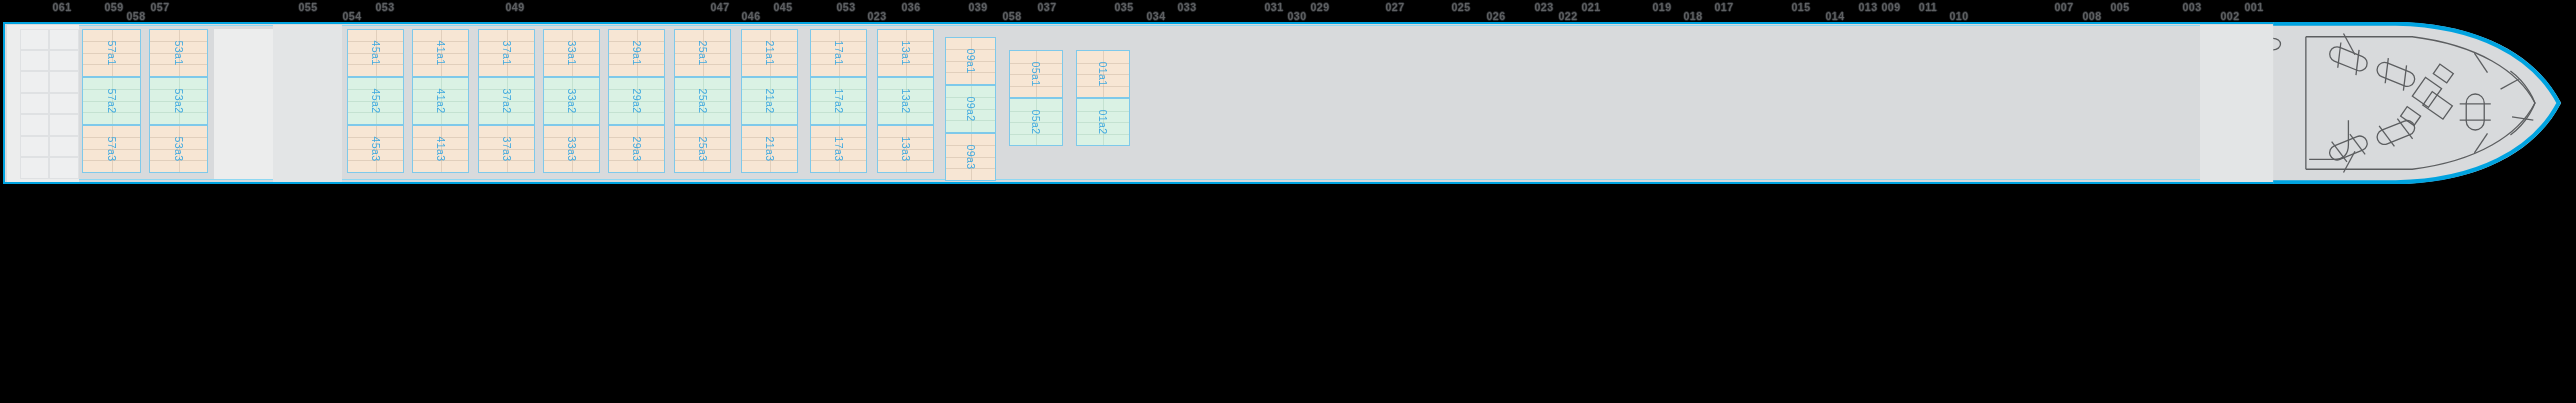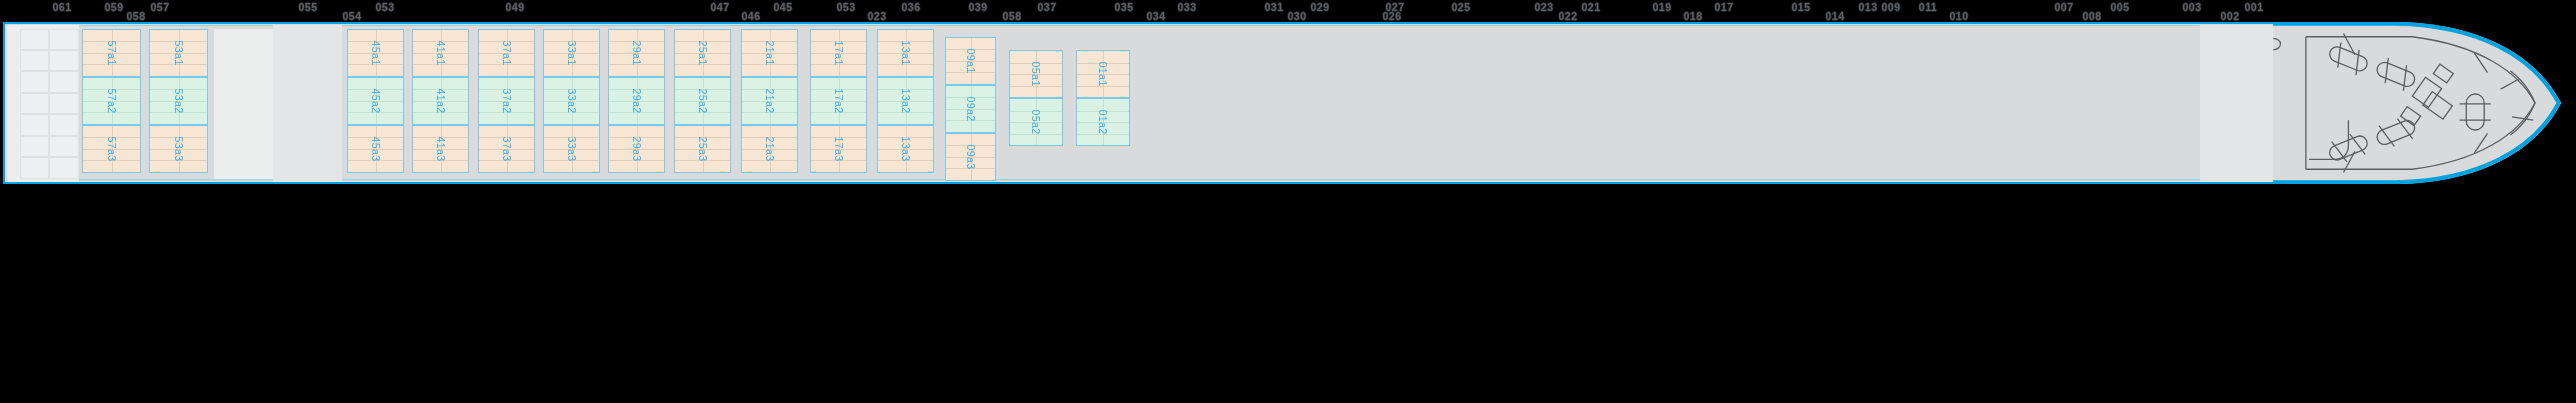--- a/index.html
+++ b/index.html
@@ -139,21 +139,21 @@
       <div class="baynum odd" style="left: 2120px;">005</div>
       <div class="baynum odd" style="left: 2192px;">003</div>
       <div class="baynum odd" style="left: 2254px;">001</div>
       <div class="baynum even" style="left: 136px;">058</div>
       <div class="baynum even" style="left: 352px;">054</div>
       <div class="baynum even" style="left: 751px;">046</div>
       <div class="baynum even" style="left: 877px;">023</div>
       <div class="baynum even" style="left: 1012px;">058</div>
       <div class="baynum even" style="left: 1156px;">034</div>
       <div class="baynum even" style="left: 1297px;">030</div>
-      <div class="baynum even" style="left: 1392px; text-align: right;">026</div>
+      <div class="baynum even" style="left: 1496px; text-align: right;">026</div>
       <div class="baynum even" style="left: 1568px;">022</div>
       <div class="baynum even" style="left: 1693px;">018</div>
       <div class="baynum even" style="left: 1835px;">014</div>
       <div class="baynum even" style="left: 1959px;">010</div>
       <div class="baynum even" style="left: 2092px;">008</div>
       <div class="baynum even" style="left: 2223px; padding-left: 14px;">002</div>
     </div>
 
   <div class="hull-wrap">
 

